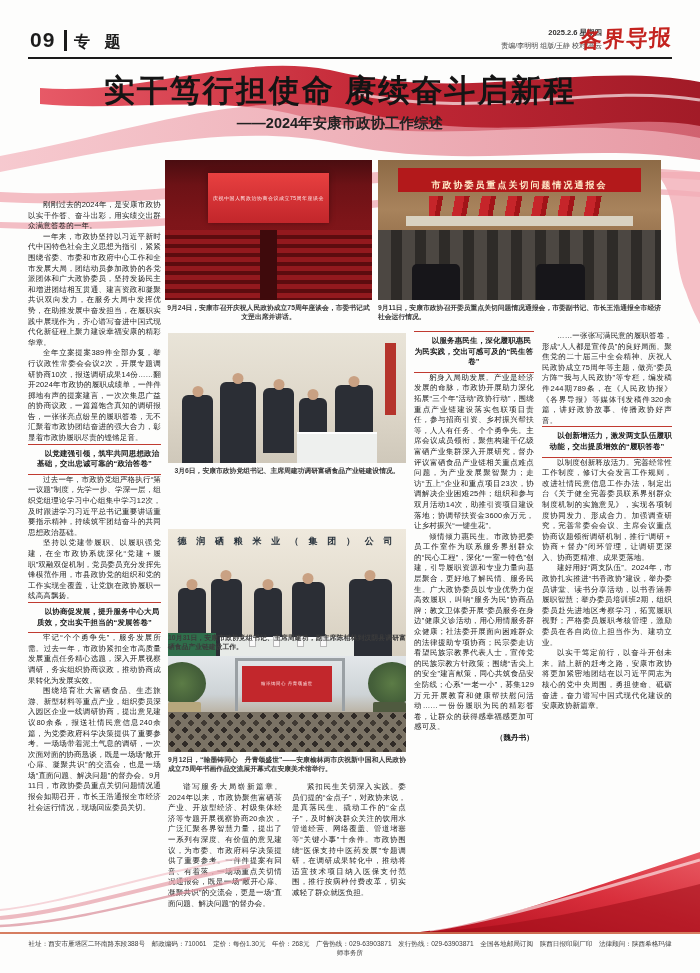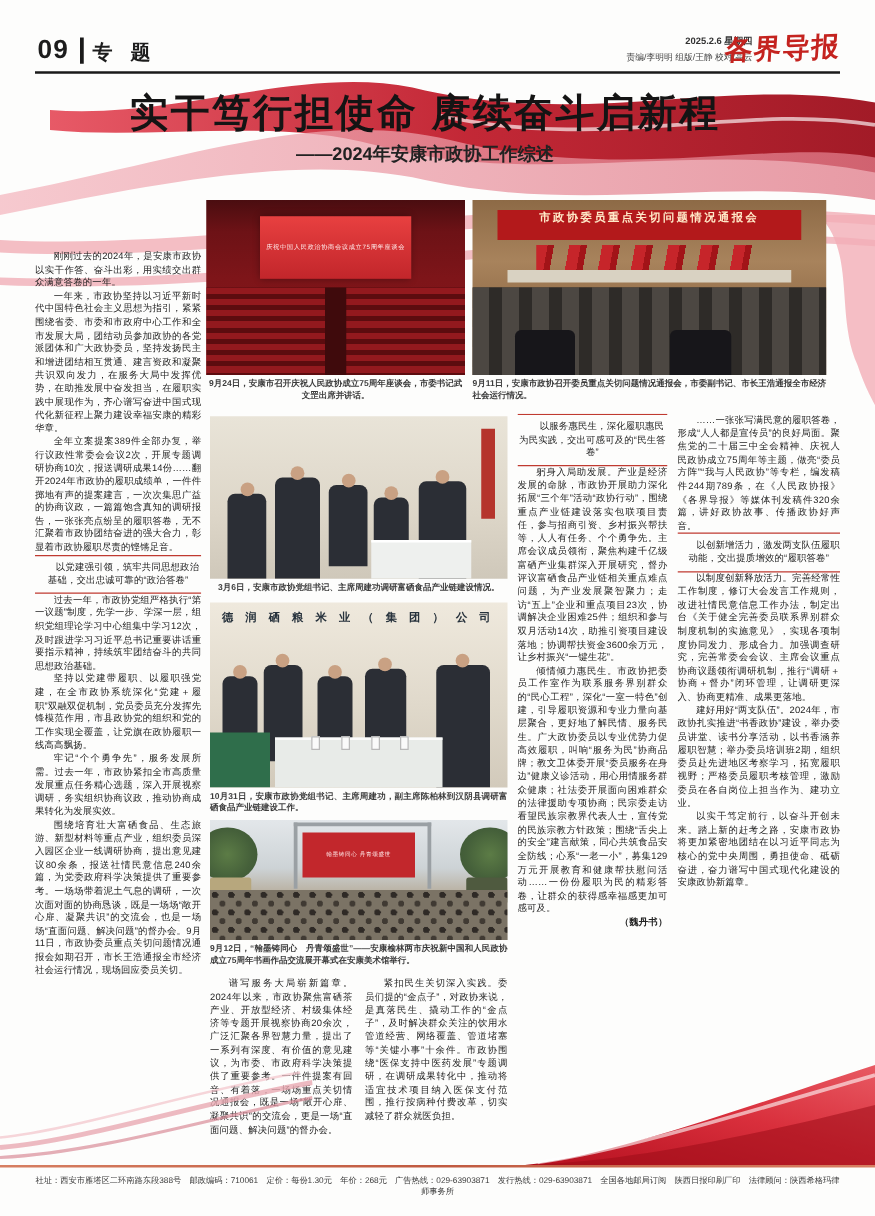--- a/index.html
+++ b/index.html
@@ -34,32 +34,32 @@
   .p1-screen{position:absolute;left:21%;top:9%;width:58%;height:36%;
              background:linear-gradient(180deg,#e84040,#c2262b);box-shadow:0 0 6px #00000055;
              display:flex;align-items:center;justify-content:center;}
   .p1-screen span{color:#ffecec;font-size:5px;letter-spacing:.5px;}
   .p1-floor{position:absolute;left:0;bottom:0;width:100%;height:50%;
             background:repeating-linear-gradient(180deg,#93191e 0 5px,#5c0c0f 5px 9px);}
   .p1-aisle{position:absolute;left:46%;bottom:0;width:8%;height:50%;background:#3f0a0c;}
   
   .p2{background:linear-gradient(180deg,#8d6a46 0%,#a8835c 30%,#b6placeholder 0,#99744f 55%,#6b5138 100%);}
   .p2-banner{position:absolute;left:7%;top:6%;width:86%;height:17%;background:#b3191b;
-             display:flex;align-items:flex-start;justify-content:center;}
+             display:flex;align-items:flex-end;justify-content:center;}
   .p2-banner span{color:#ffe9c8;font-size:9px;font-weight:bold;letter-spacing:2px;}
   .p2-flags{position:absolute;left:18%;top:26%;width:64%;height:16%;
             background:repeating-linear-gradient(100deg,#c6252a 0 9px,#a21418 9px 14px,transparent 14px 26px);}
   .p2-dais{position:absolute;left:10%;top:40%;width:80%;height:7%;background:#d9d2c2;}
   .p2-crowd{position:absolute;left:0;bottom:0;width:100%;height:50%;
             background:#3a3733;background-image:repeating-linear-gradient(90deg,#4c4742 0 13px,#2e2b28 13px 24px),
             repeating-linear-gradient(180deg,#00000000 0 10px,#00000033 10px 16px);}
   .p2-chair{position:absolute;bottom:0;width:17%;height:26%;background:#17161a;border-radius:5px 5px 0 0;}
   
   .p3{background:linear-gradient(180deg,#e9e4d8 0%,#ddd6c8 60%,#cfc8ba 100%);}
-  .p4{background:linear-gradient(180deg,#efe9dd 0%,#e0d9cb 55%,#d2cabb 100%);}
+  .p4{background:linear-gradient(180deg,#efe9dd 0%,#e0d9cb 55%,#d2cabb 100%);margin-top:47px;}
   .fig{position:absolute;background:#2b2e35;border-radius:6px 6px 0 0;}
   .fig::before{content:"";position:absolute;left:50%;top:-9px;transform:translateX(-50%);
                width:11px;height:11px;border-radius:50%;background:#c9a183;}
   .p3-door{position:absolute;right:4%;top:8%;width:5%;height:55%;background:#b5342c;}
   .p3-table{position:absolute;right:12%;bottom:0;width:34%;height:22%;background:#eef0ee;border-top:2px solid #fff;}
   .p4-bannerline{position:absolute;left:4%;top:4%;width:92%;text-align:justify;text-align-last:justify;
                  font-size:9px;font-weight:bold;color:#27323c;letter-spacing:4px;}
   .p4-table{position:absolute;left:22%;bottom:0;width:56%;height:26%;background:#e8ebe8;border-top:2px solid #fbfbfb;}
   .p4-cloth{position:absolute;left:0;bottom:0;width:20%;height:30%;background:#2f6e4b;}
   .jar{position:absolute;bottom:20%;width:5px;height:9px;background:#fafafa;border:1px solid #b9b9b9;}
@@ -72,21 +72,21 @@
              display:flex;align-items:center;justify-content:center;}
   .p5-screen span{color:#ffe8e8;font-size:4.5px;letter-spacing:.5px;}
   .p5-crowd{position:absolute;left:0;bottom:0;width:100%;height:42%;
             background:#7b7365;background-image:radial-gradient(circle at 4px 4px,#2f2a26 0 2.6px,transparent 2.6px),
             radial-gradient(circle at 10px 11px,#403a33 0 2.6px,transparent 2.6px);background-size:13px 14px;}
   .p5-van{position:absolute;bottom:30%;width:14%;height:22%;background:#b7a77d;border-radius:2px;}
   
   .col{position:absolute;overflow:hidden;text-align:justify;z-index:2;}
   .col p{margin:0;text-indent:2em;font-size:7.5px;line-height:10.6px;color:#232323;letter-spacing:.15px;}
   .sec-head{border-top:1.6px solid #c03a30;border-bottom:1.6px solid #c03a30;
-            color:#b62f28;font-weight:normal;font-size:10px;line-height:14px;text-align:center;
+            color:#b62f28;font-weight:bold;font-size:10px;line-height:14px;text-align:center;
             padding:4px 0;margin:5px 0 4px;text-indent:0;}
   .byline{text-align:right;text-indent:0 !important;font-weight:bold;}
   
   #foot-rule{position:absolute;left:0;top:932px;width:700px;height:1.6px;
              background:linear-gradient(90deg,#d77f62,#c05a40,#d77f62);}
   #footer{position:absolute;left:28px;top:940px;width:644px;text-align:center;
           font-size:6.6px;color:#3b3b3b;z-index:6;}
 </style>
 </head>
 <body>
@@ -150,20 +150,21 @@
   </div>
   <div class="cap" style="left:378px;top:304px;width:283px;">9月11日，安康市政协召开委员重点关切问题情况通报会，市委副书记、市长王浩通报全市经济社会运行情况。</div>
 
   <div class="col" style="left:28px;top:177px;width:133px;height:766px;margin-top:23px;">
     <p>刚刚过去的2024年，是安康市政协以实干作答、奋斗出彩，用实绩交出群众满意答卷的一年。</p>
     <p>一年来，市政协坚持以习近平新时代中国特色社会主义思想为指引，紧紧围绕省委、市委和市政府中心工作和全市发展大局，团结动员参加政协的各党派团体和广大政协委员，坚持发扬民主和增进团结相互贯通、建言资政和凝聚共识双向发力，在服务大局中发挥优势，在助推发展中奋发担当，在履职实践中展现作为，齐心谱写奋进中国式现代化新征程上聚力建设幸福安康的精彩华章。</p>
     <p>全年立案提案389件全部办复，举行议政性常委会会议2次，开展专题调研协商10次，报送调研成果14份……翻开2024年市政协的履职成绩单，一件件掷地有声的提案建言，一次次集思广益的协商议政，一篇篇饱含真知的调研报告，一张张亮点纷呈的履职答卷，无不汇聚着市政协团结奋进的强大合力，彰显着市政协履职尽责的铿锵足音。</p>
     <p class="sec-head">以党建强引领，筑牢共同思想政治基础，交出忠诚可靠的“政治答卷”</p>
     <p>过去一年，市政协党组严格执行“第一议题”制度，先学一步、学深一层，组织党组理论学习中心组集中学习12次，及时跟进学习习近平总书记重要讲话重要指示精神，持续筑牢团结奋斗的共同思想政治基础。</p>
     <p>坚持以党建带履职、以履职强党建，在全市政协系统深化“党建＋履职”双融双促机制，党员委员充分发挥先锋模范作用，市县政协党的组织和党的工作实现全覆盖，让党旗在政协履职一线高高飘扬。</p>
+    <p class="sec-head">以协商促发展，提升服务中心大局质效，交出实干担当的“发展答卷”</p>
     <p>牢记“个个勇争先”，服务发展所需。过去一年，市政协紧扣全市高质量发展重点任务精心选题，深入开展视察调研，务实组织协商议政，推动协商成果转化为发展实效。</p>
     <p>围绕培育壮大富硒食品、生态旅游、新型材料等重点产业，组织委员深入园区企业一线调研协商，提出意见建议80余条，报送社情民意信息240余篇，为党委政府科学决策提供了重要参考。一场场带着泥土气息的调研，一次次面对面的协商恳谈，既是一场场“敞开心扉、凝聚共识”的交流会，也是一场场“直面问题、解决问题”的督办会。9月11日，市政协委员重点关切问题情况通报会如期召开，市长王浩通报全市经济社会运行情况，现场回应委员关切。</p>
   </div>
 
   <div class="photo p3" style="left:168px;top:333px;width:238px;height:130px;">
     <div class="p3-door"></div>
     <div class="fig" style="left:6%;bottom:0;width:13%;height:52%;"></div>
     <div class="fig" style="left:22%;bottom:0;width:15%;height:62%;"></div>
     <div class="fig" style="left:40%;bottom:8%;width:13%;height:50%;"></div>
     <div class="fig" style="left:55%;bottom:4%;width:12%;height:46%;"></div>

